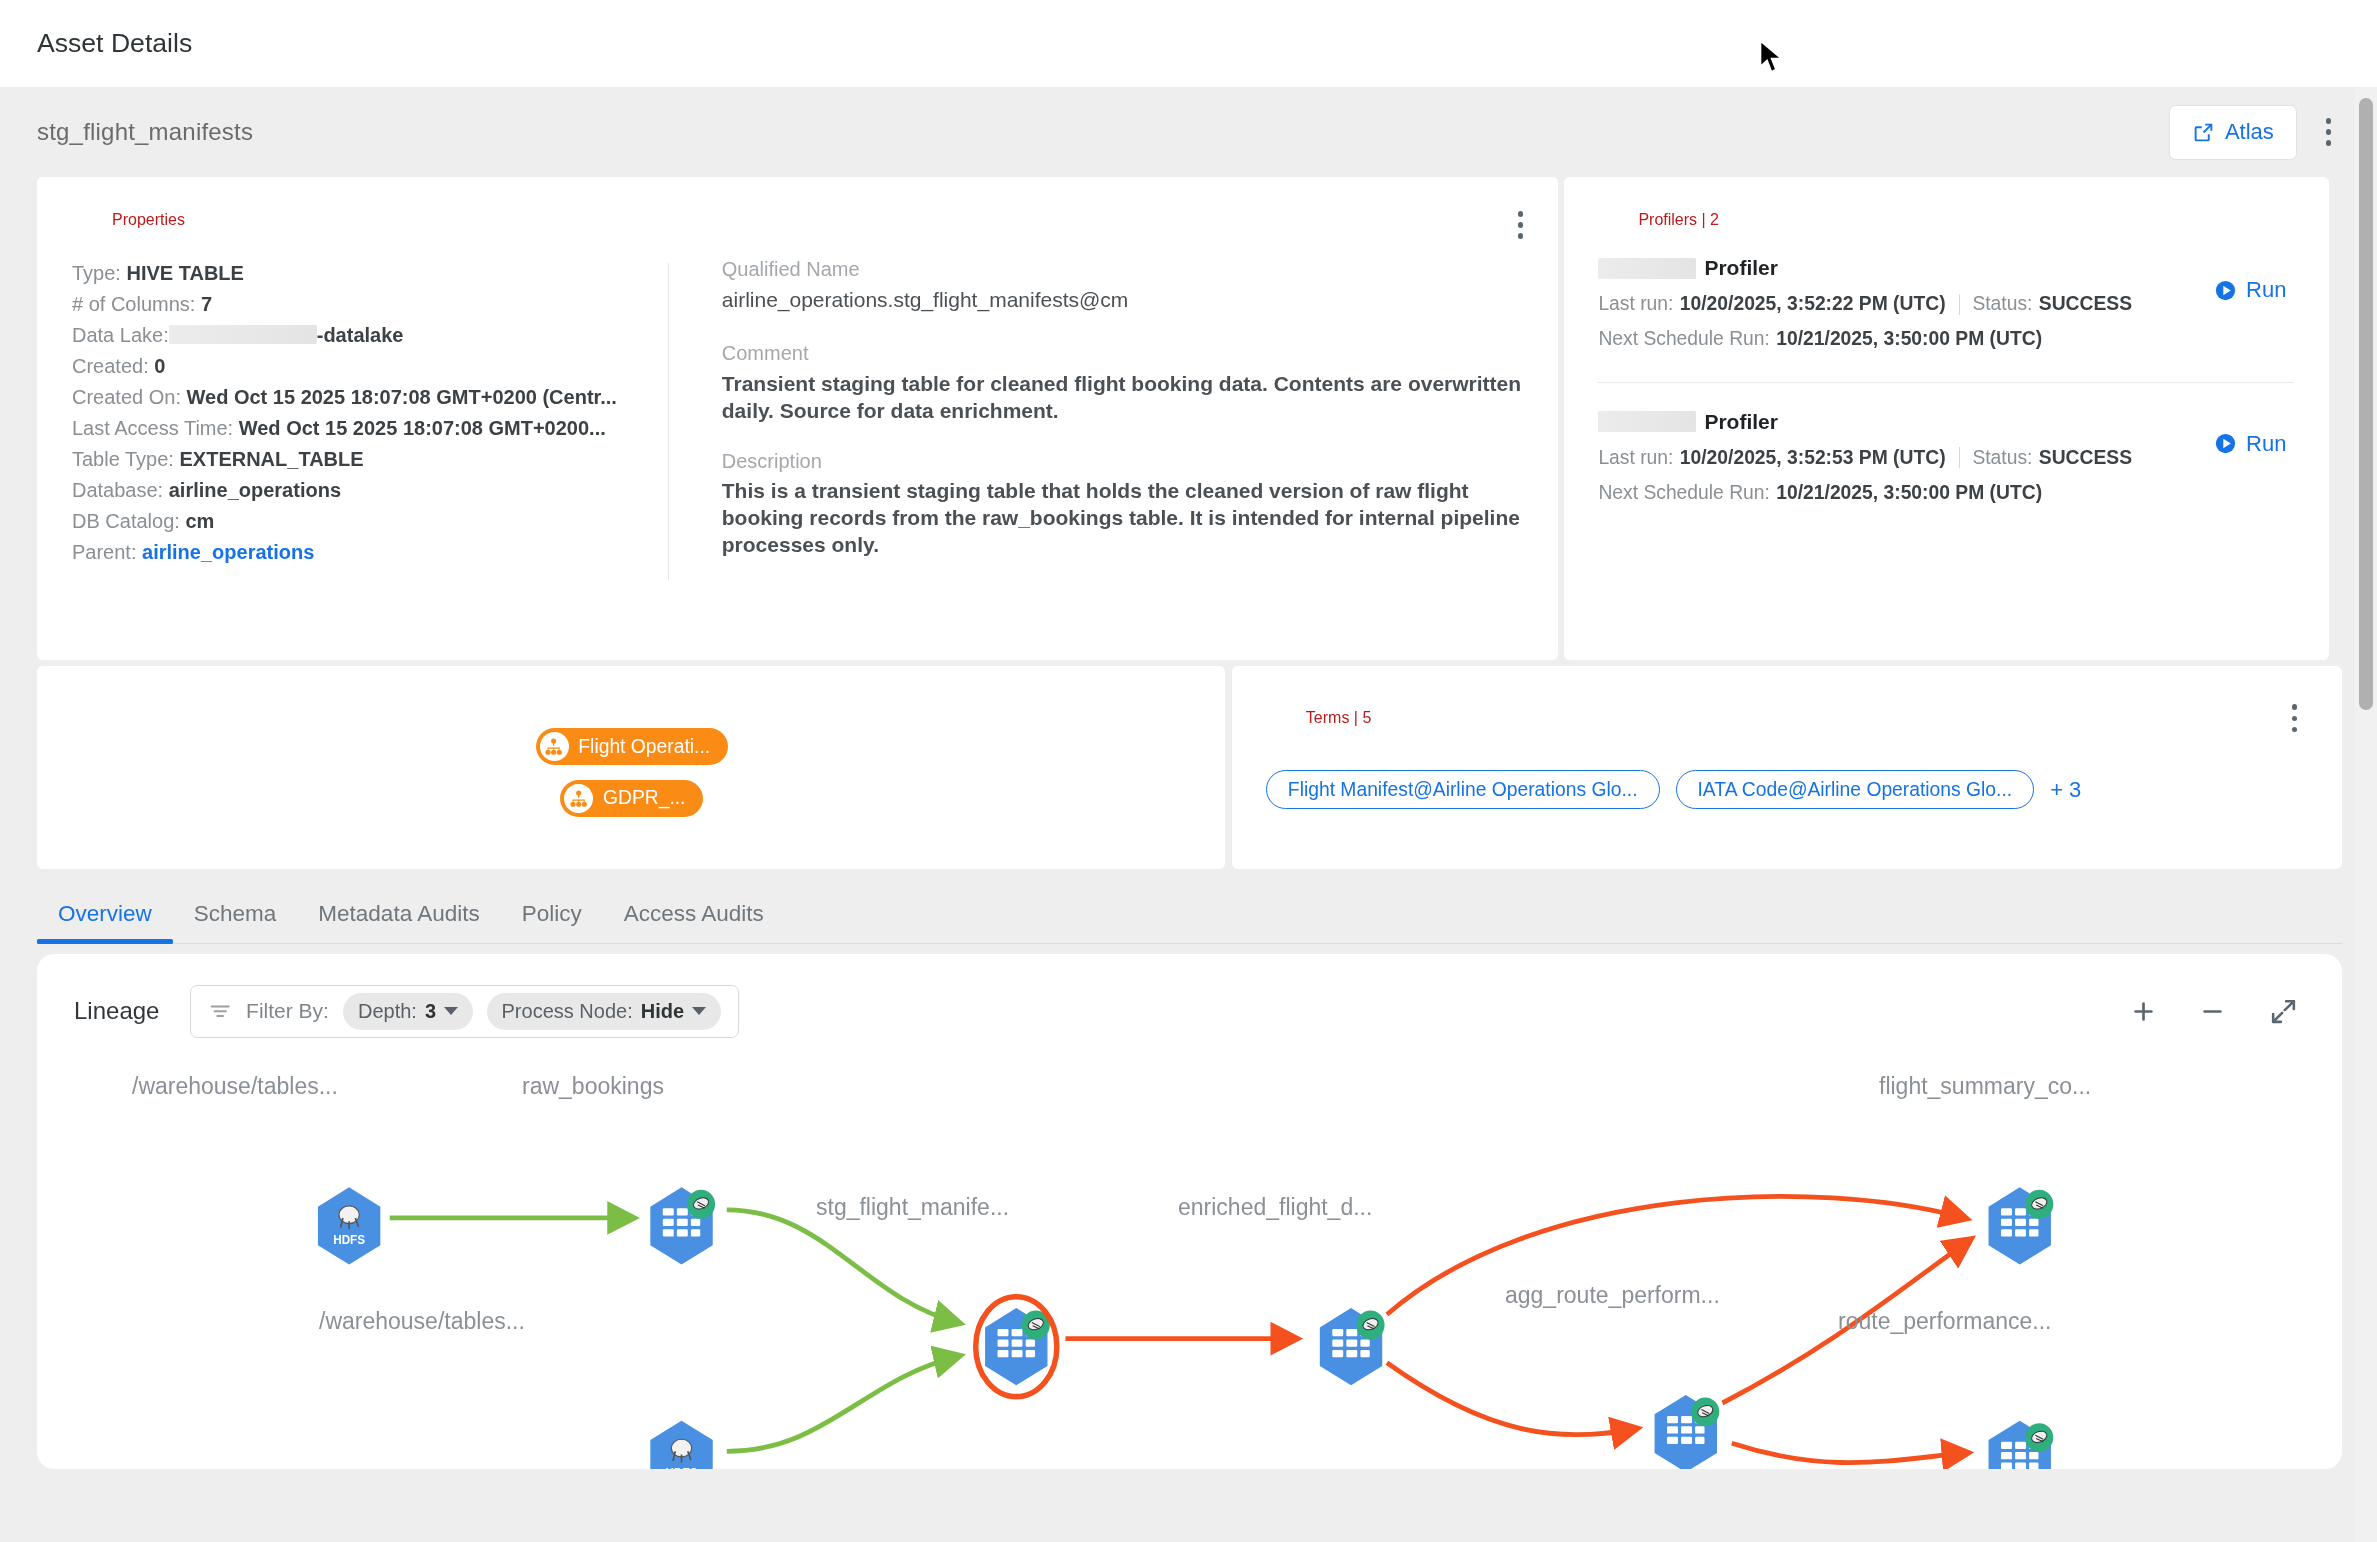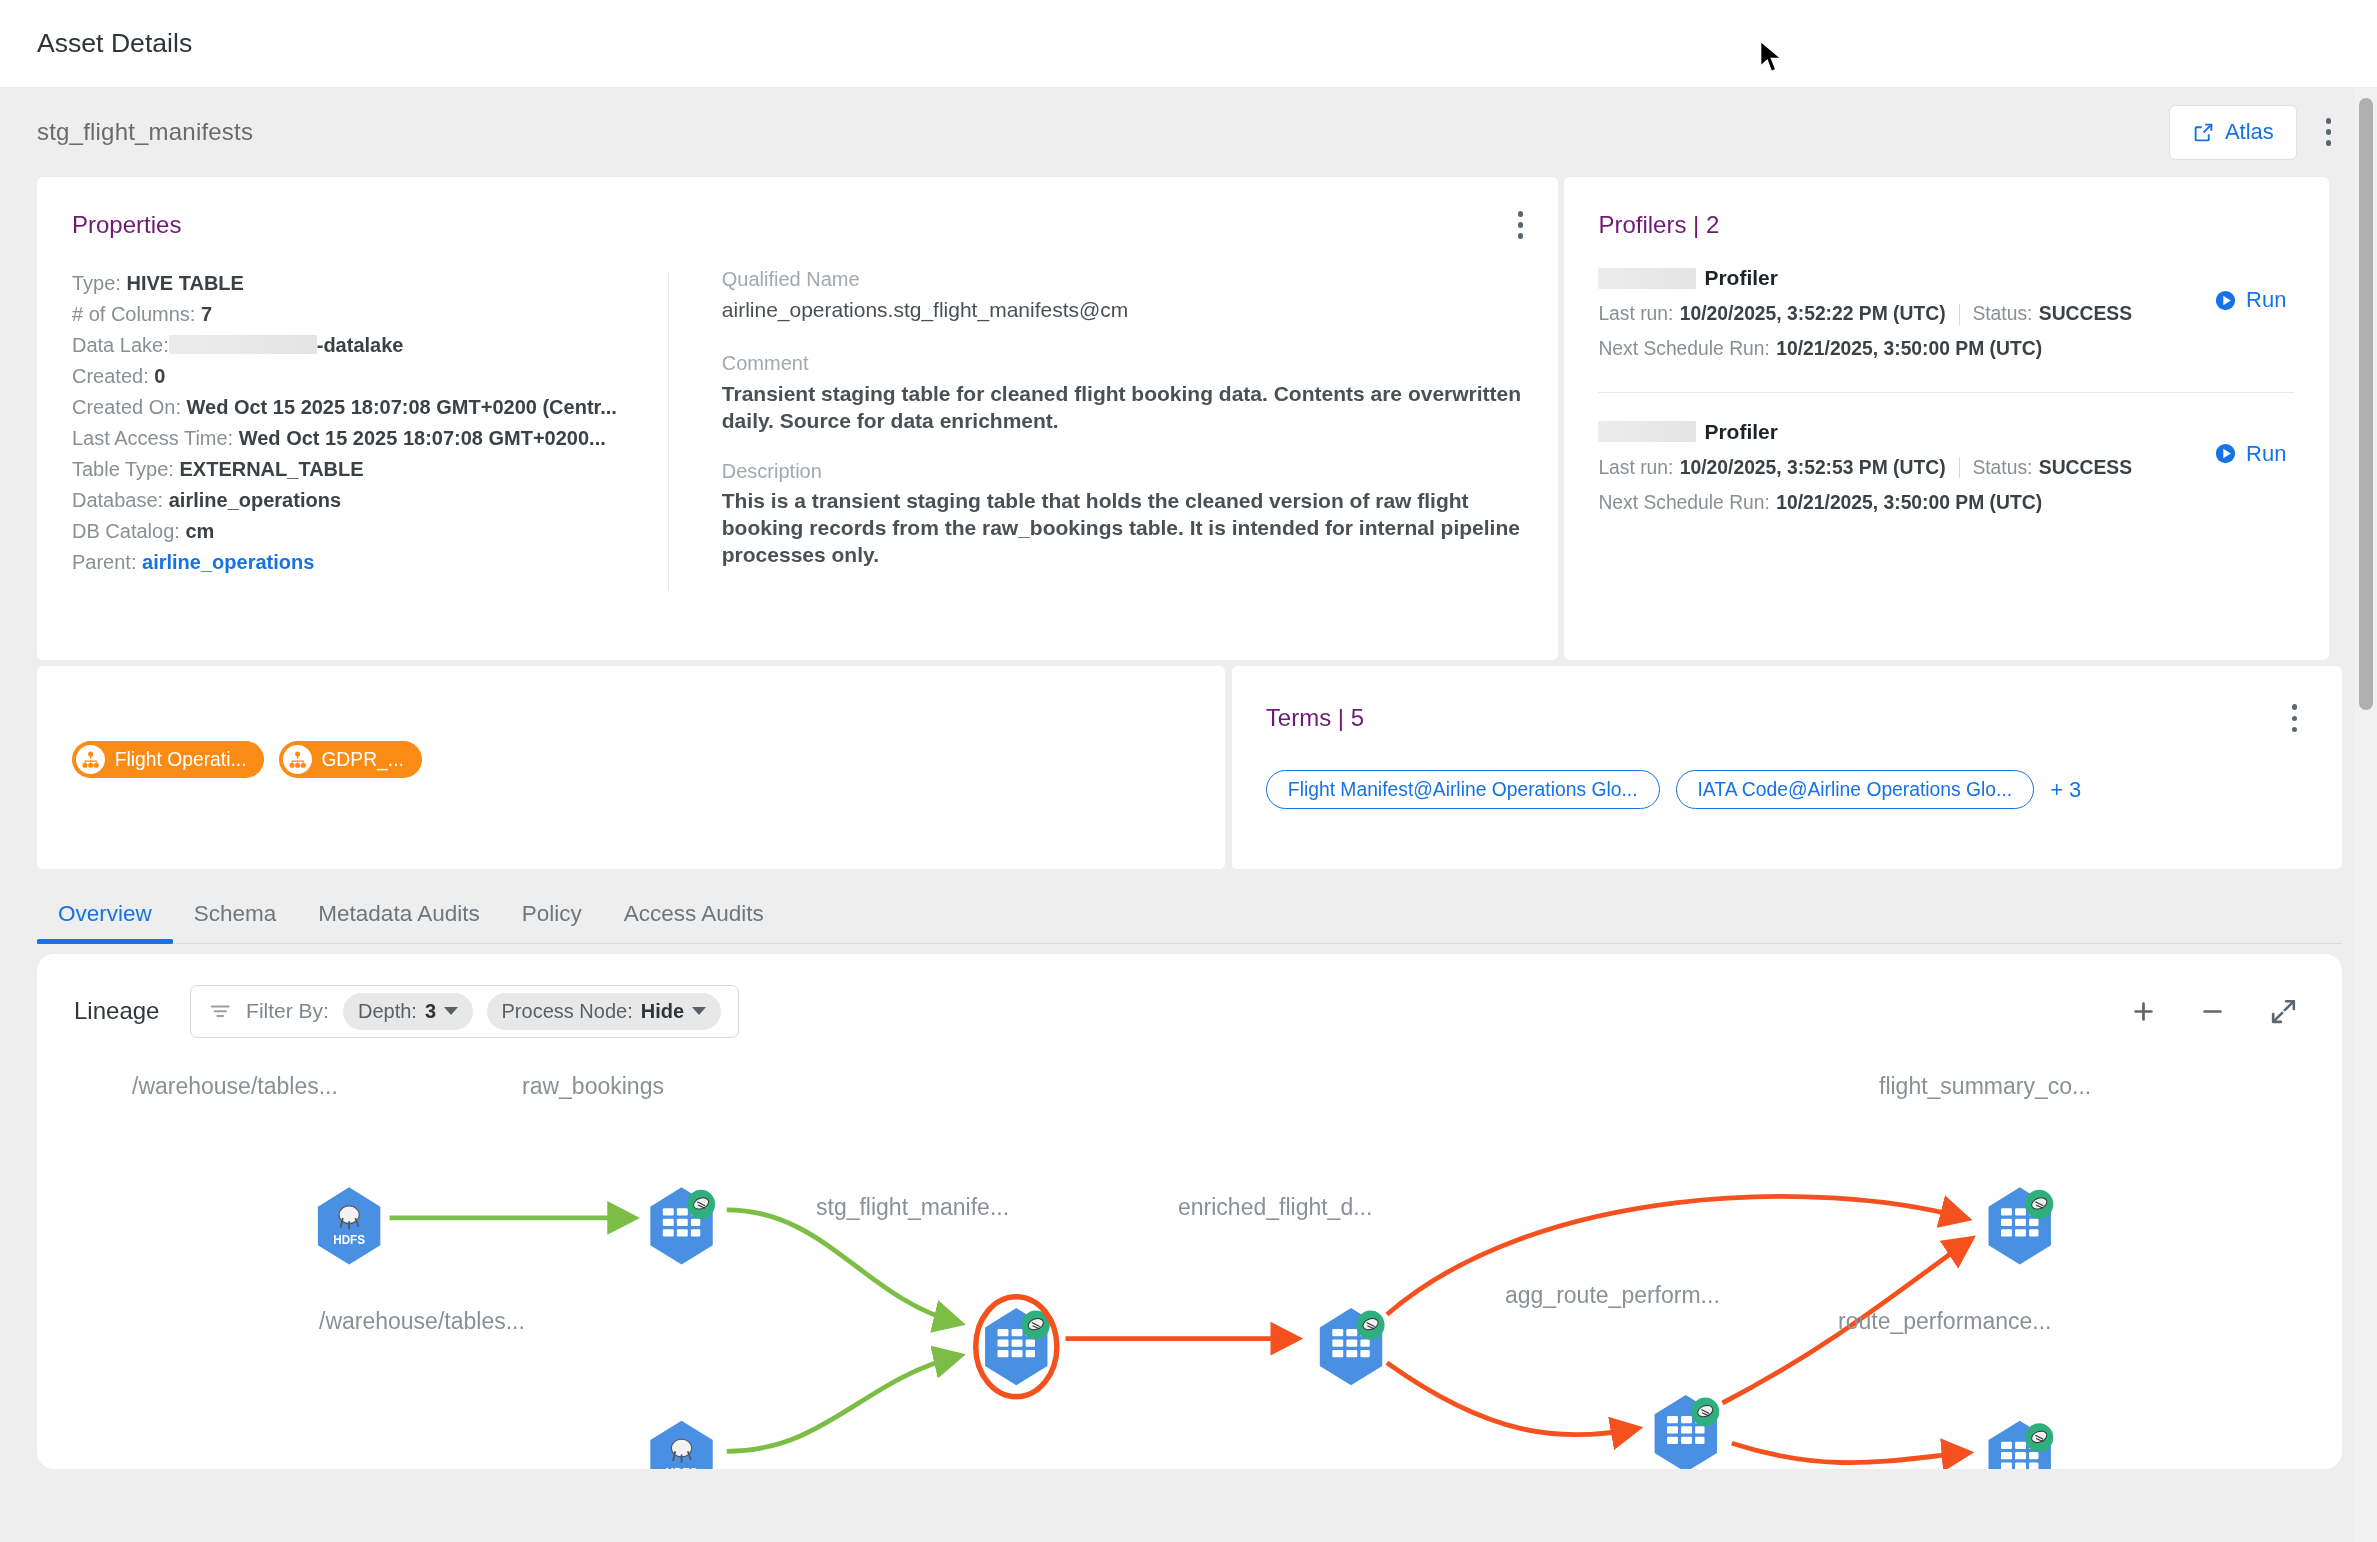--- a/index.html
+++ b/index.html
@@ -80,21 +80,21 @@
   .row { display: flex; gap: 6.4px; }
 
   .card {
     background: #ffffff;
     border-radius: 5.6px;
     position: relative;
   }
 
   
   .props-card { width: 1521px; height: 483px; padding: 34px 35px 0 35px; }
-  .card-title { font-size: 24px; color: #701a75; font-weight: 400; }
+  .card-title { font-size: 16px; color: #b91c1c; font-weight: 400; margin-left: 40px; }
   .card-kebab { position: absolute; top: 27px; right: 24px; }
   .card-kebab i { background: #5b6770; }
 
   .props-cols { display: flex; margin-top: 29px; }
   .props-left { width: 596px; padding-right: 24px; }
   .props-divider { width: 0.8px; background: #e6e6e6; margin: 4.8px 21px 4.8px 0; }
   .props-right { flex: 1; padding-left: 32px; }
 
   .prop-line { font-size: 20px; line-height: 31px; color: #8a8f94; white-space: nowrap; }
   .prop-line b { color: #3c4145; font-weight: 700; }
@@ -141,21 +141,21 @@
     background: #f2f9ff;
     border-radius: 6.4px;
     height: 37px;
     padding: 0 14.5px;
     display: flex; align-items: center; gap: 9.7px;
     font-size: 19.3px; color: #8b9097;
     cursor: pointer;
   }
   .dot { width: 15.3px; height: 15.3px; border-radius: 50%; display:block; }
 
-  .tag-row { margin-top: 44px; display: flex; align-items: center; gap: 14.5px; }
+  .tag-row { margin-top: 31px; display: flex; align-items: center; gap: 14.5px; flex-direction: column; }
   .ctag {
     background: #fa8c16;
     border-radius: 804px;
     height: 37px;
     padding: 0 17.7px 0 4px;
     display: flex; align-items: center; gap: 9.7px;
     color: #ffffff; font-size: 19.3px;
     cursor: pointer;
     max-width: 201px;
   }

